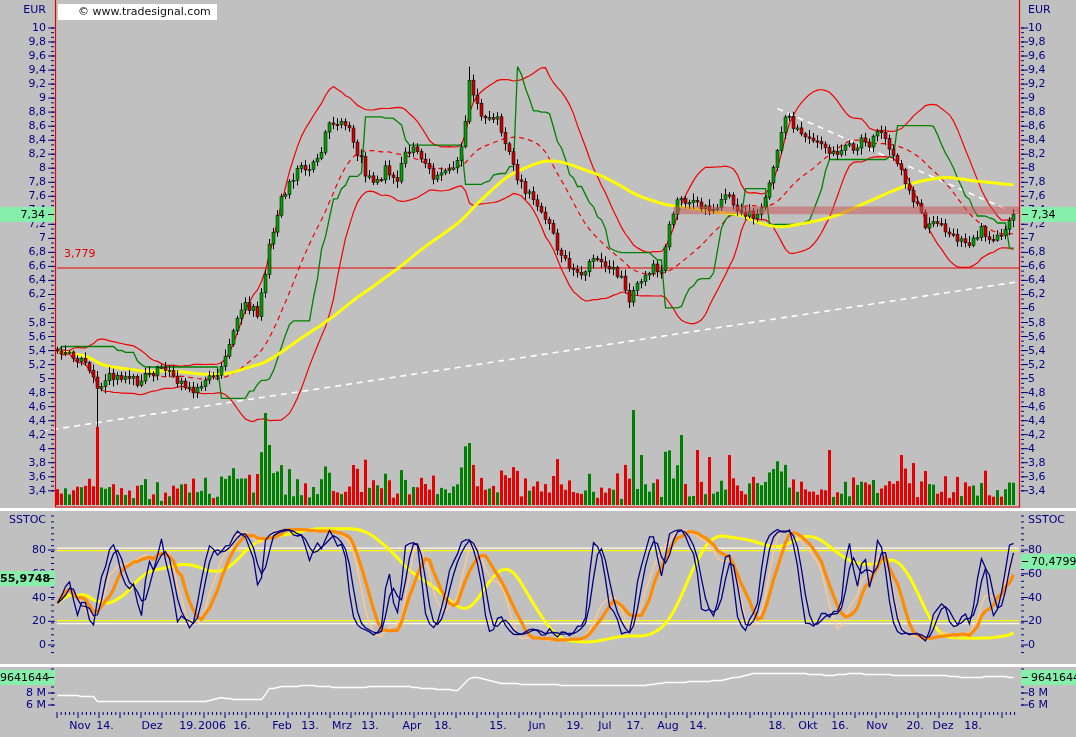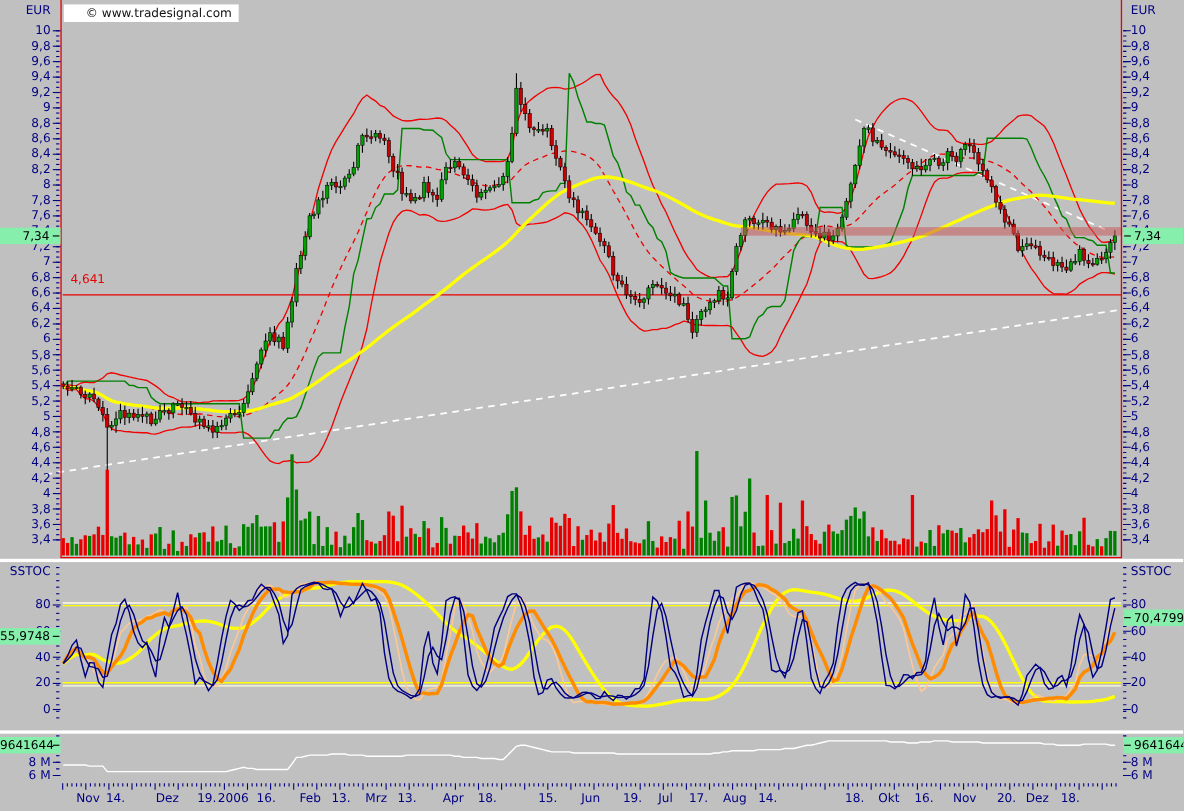--- a/index.html
+++ b/index.html
@@ -1459,24 +1459,24 @@
       <div class="dlab" style="left: 840px; top: 719px;">16.</div>
       <div class="dlab" style="left: 877px; top: 719px;">Nov</div>
       <div class="dlab" style="left: 915px; top: 719px;">20.</div>
       <div class="dlab" style="left: 943px; top: 719px;">Dez</div>
       <div class="dlab" style="left: 973px; top: 719px;">18.</div>
     </div>
 
   <div class="title title-l" style="top:3px;">EUR</div>
   <div class="title alab-r" style="top:3px;left:1028px;">EUR</div>
   <div class="copyright">© www.tradesignal.com</div>
-  <div class="hline-label">4,641</div>
+  <div class="hline-label">3,779</div>
 
   <div class="title title-l" style="top:513px;">SSTOC</div>
   <div class="title" style="top:513px;left:1028px;">SSTOC</div>
 
   <div class="marker marker-l" style="top:207px;">7,34</div>
   <div class="marker marker-r" style="top:207px;">7,34</div>
-  <div class="marker marker-l" style="top:571px;">55,9748</div>
+  <div class="marker marker-l" style="top:571px;font-weight:bold;">55,9748</div>
   <div class="marker marker-r" style="top:554px;">70,4799</div>
   <div class="marker marker-l" style="top:670px;">9641644</div>
   <div class="marker marker-r" style="top:670px;">9641644</div>
 </div>
 
 </body></html>

